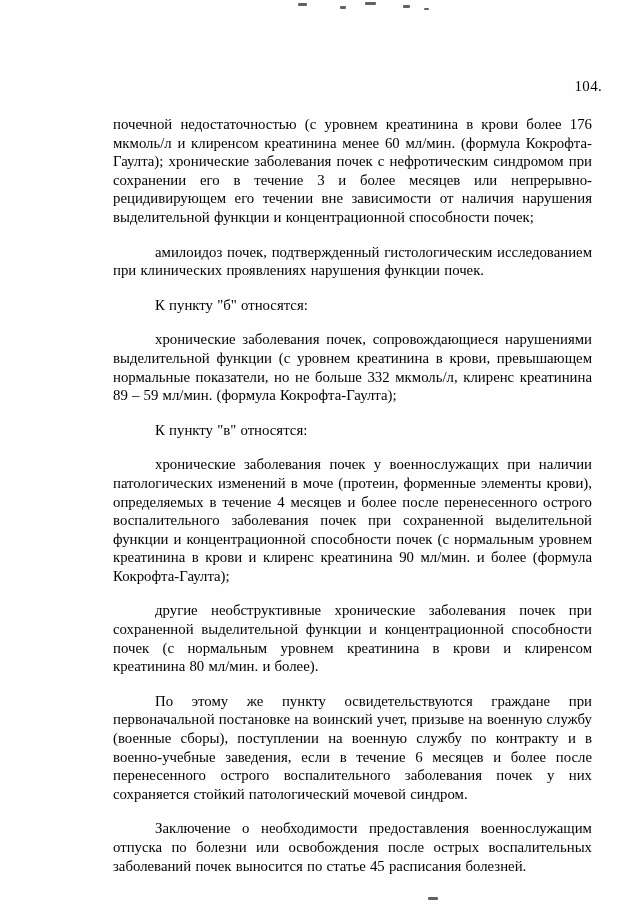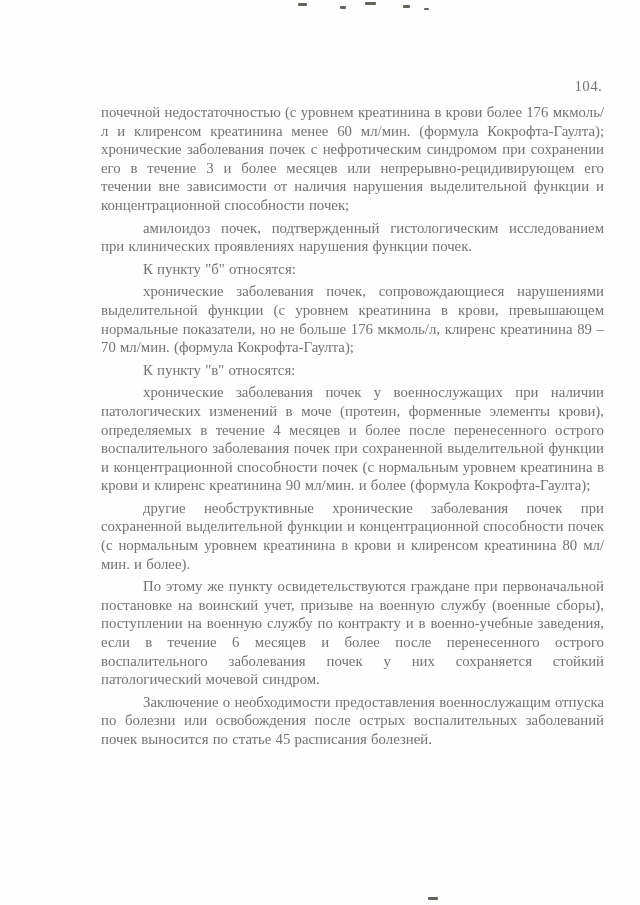--- a/index.html
+++ b/index.html
@@ -7,40 +7,40 @@
     padding: 0;
     background: #ffffff;
   }
   .page {
     position: relative;
     width: 640px;
     height: 905px;
     background: #fefefe;
     overflow: hidden;
     font-family: "Liberation Serif", "DejaVu Serif", serif;
-    color: #737373;
+    color: #000000;
   }
   .page-number {
     position: absolute;
     top: 77px;
     left: 97px;
     width: 505px;
     text-align: right;
     font-size: 15px;
     line-height: 19px;
     letter-spacing: 0.3px;
   }
   .text-block {
     position: absolute;
     top: 99px;
     left: 97px;
     width: 511px;
   }
   .para {
-    margin: 4px;
+    margin: 16px;
     font-size: 14.8px;
     line-height: 18.6px;
     text-align: justify;
     text-align-last: left;
     word-spacing: 0.5px;
   }
   .para.indent {
     text-indent: 42px;
   }
   .scan-artifact {
@@ -67,21 +67,21 @@
   <div class="scan-artifact sa4"></div>
   <div class="scan-artifact sa5"></div>
   <div class="scan-artifact sa6"></div>
 
   <div class="page-number">104.</div>
 
   <div class="text-block">
     <p class="para">почечной недостаточностью (с уровнем креатинина в крови более 176 мкмоль/л и клиренсом креатинина менее 60 мл/мин. (формула Кокрофта-Гаулта); хронические заболевания почек с нефротическим синдромом при сохранении его в течение 3 и более месяцев или непрерывно-рецидивирующем его течении вне зависимости от наличия нарушения выделительной функции и концентрационной способности почек;</p>
     <p class="para indent">амилоидоз почек, подтвержденный гистологическим исследованием при клинических проявлениях нарушения функции почек.</p>
     <p class="para indent">К пункту "б" относятся:</p>
-    <p class="para indent">хронические заболевания почек, сопровождающиеся нарушениями выделительной функции (с уровнем креатинина в крови, превышающем нормальные показатели, но не больше 176 мкмоль/л, клиренс креатинина 89 – 70 мл/мин. (формула Кокрофта-Гаулта);</p>
+    <p class="para indent">хронические заболевания почек, сопровождающиеся нарушениями выделительной функции (с уровнем креатинина в крови, превышающем нормальные показатели, но не больше 332 мкмоль/л, клиренс креатинина 89 – 59 мл/мин. (формула Кокрофта-Гаулта);</p>
     <p class="para indent">К пункту "в" относятся:</p>
     <p class="para indent">хронические заболевания почек у военнослужащих при наличии патологических изменений в моче (протеин, форменные элементы крови), определяемых в течение 4 месяцев и более после перенесенного острого воспалительного заболевания почек при сохраненной выделительной функции и концентрационной способности почек (с нормальным уровнем креатинина в крови и клиренс креатинина 90 мл/мин. и более (формула Кокрофта-Гаулта);</p>
     <p class="para indent">другие необструктивные хронические заболевания почек при сохраненной выделительной функции и концентрационной способности почек (с нормальным уровнем креатинина в крови и клиренсом креатинина 80 мл/мин. и более).</p>
     <p class="para indent">По этому же пункту освидетельствуются граждане при первоначальной постановке на воинский учет, призыве на военную службу (военные сборы), поступлении на военную службу по контракту и в военно-учебные заведения, если в течение 6 месяцев и более после перенесенного острого воспалительного заболевания почек у них сохраняется стойкий патологический мочевой синдром.</p>
     <p class="para indent">Заключение о необходимости предоставления военнослужащим отпуска по болезни или освобождения после острых воспалительных заболеваний почек выносится по статье 45 расписания болезней.</p>
   </div>
 
 </div>
 
 </body></html>

